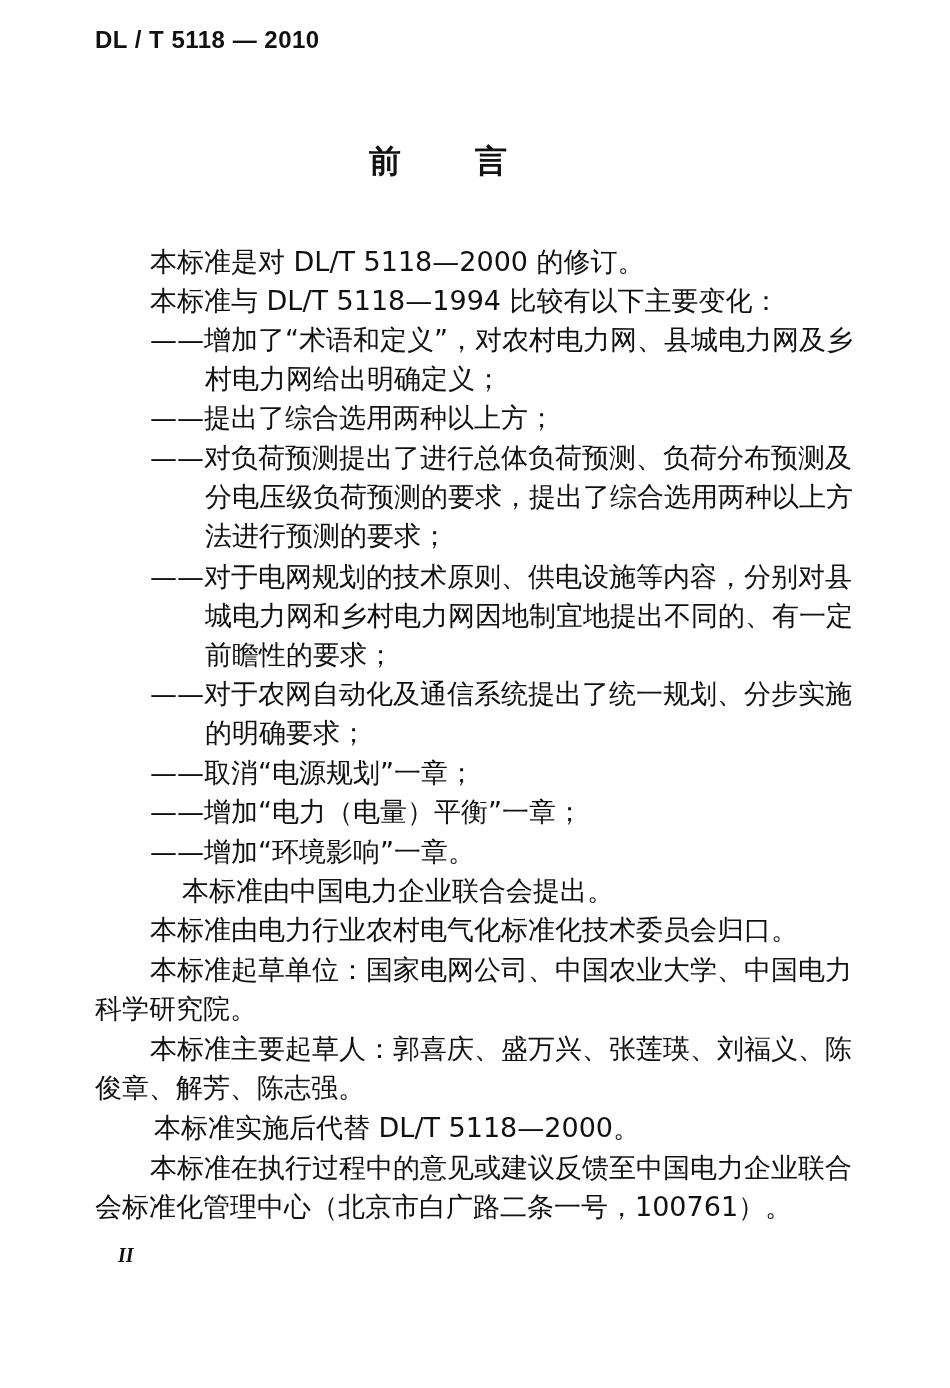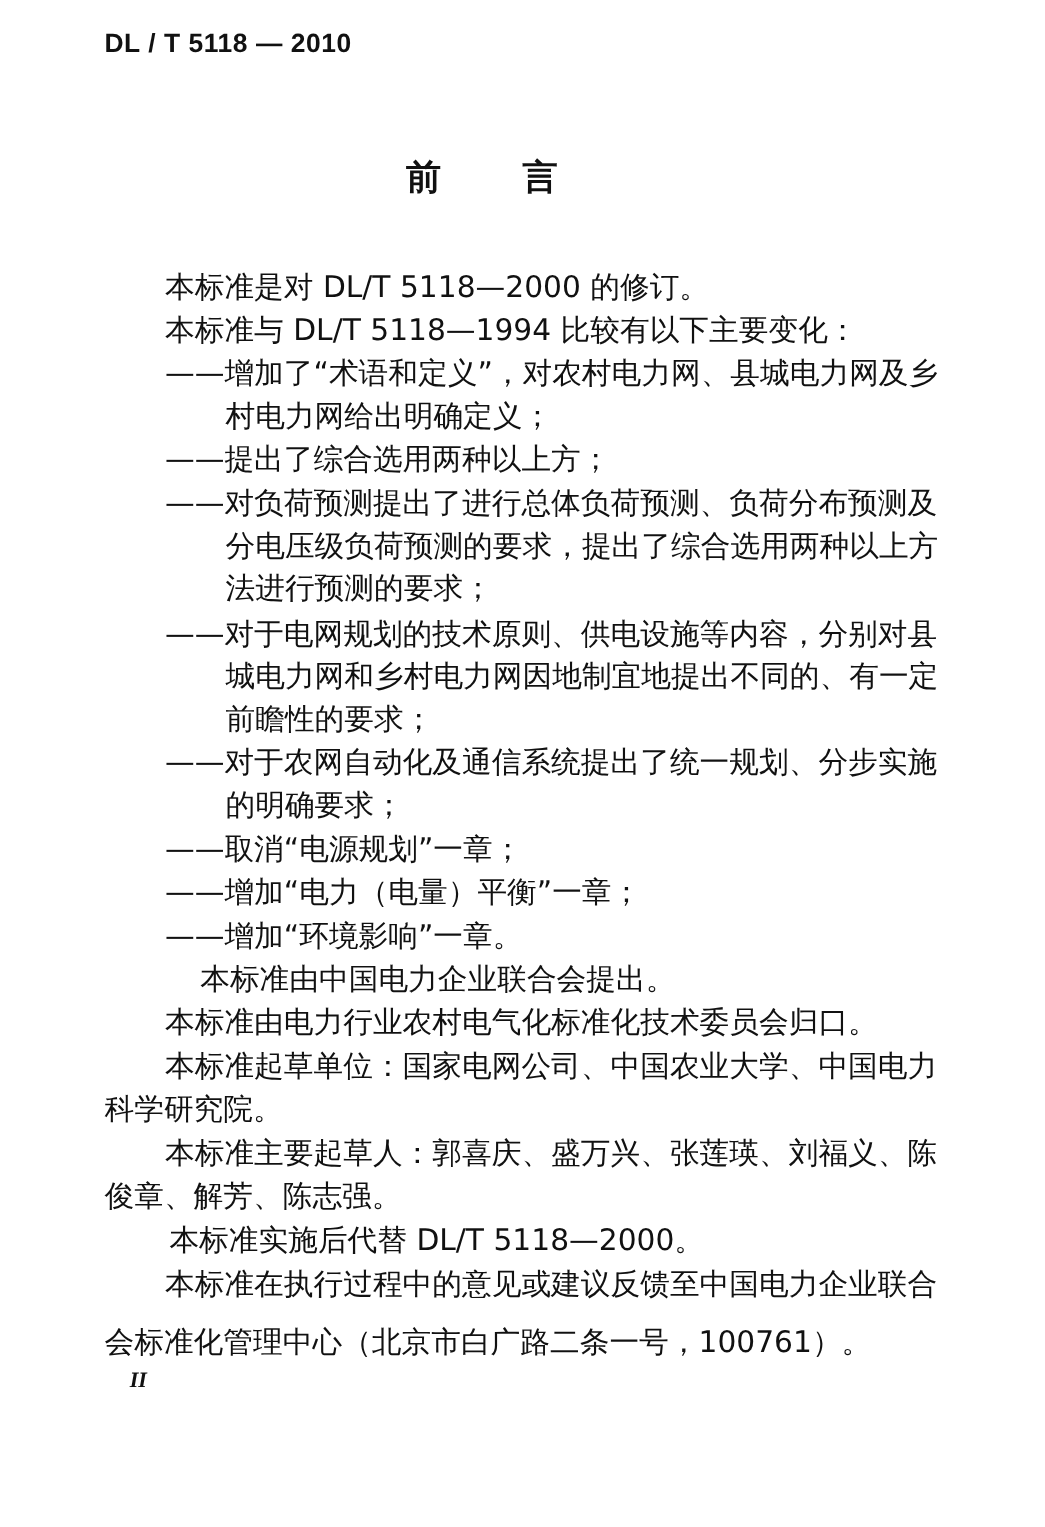--- a/index.html
+++ b/index.html
@@ -56,16 +56,16 @@
     <div class="line" style="left: 150px; top: 797px;">——增加“电力（电量）平衡”一章；</div>
     <div class="line" style="left: 150px; top: 837px;">——增加“环境影响”一章。</div>
     <div class="line" style="left: 150px; top: 876px; margin-left: 32px;">本标准由中国电力企业联合会提出。</div>
     <div class="line" style="left: 150px; top: 915px;">本标准由电力行业农村电气化标准化技术委员会归口。</div>
     <div class="line" style="left: 150px; top: 955px;">本标准起草单位：国家电网公司、中国农业大学、中国电力</div>
     <div class="line" style="left: 95px; top: 994px;">科学研究院。</div>
     <div class="line" style="left: 150px; top: 1034px;">本标准主要起草人：郭喜庆、盛万兴、张莲瑛、刘福义、陈</div>
     <div class="line" style="left: 95px; top: 1073px;">俊章、解芳、陈志强。</div>
     <div class="line" style="left: 154px; top: 1113px;">本标准实施后代替 DL/T 5118—2000。</div>
     <div class="line" style="left: 150px; top: 1153px;">本标准在执行过程中的意见或建议反馈至中国电力企业联合</div>
-    <div class="line" style="left: 95px; top: 1192px; margin-top: 14px;">会标准化管理中心（北京市白广路二条一号，100761）。</div>
+    <div class="line" style="left: 95px; top: 1192px;">会标准化管理中心（北京市白广路二条一号，100761）。</div>
   </div>
 
 <div class="page-num">II</div>
 
 </body></html>

